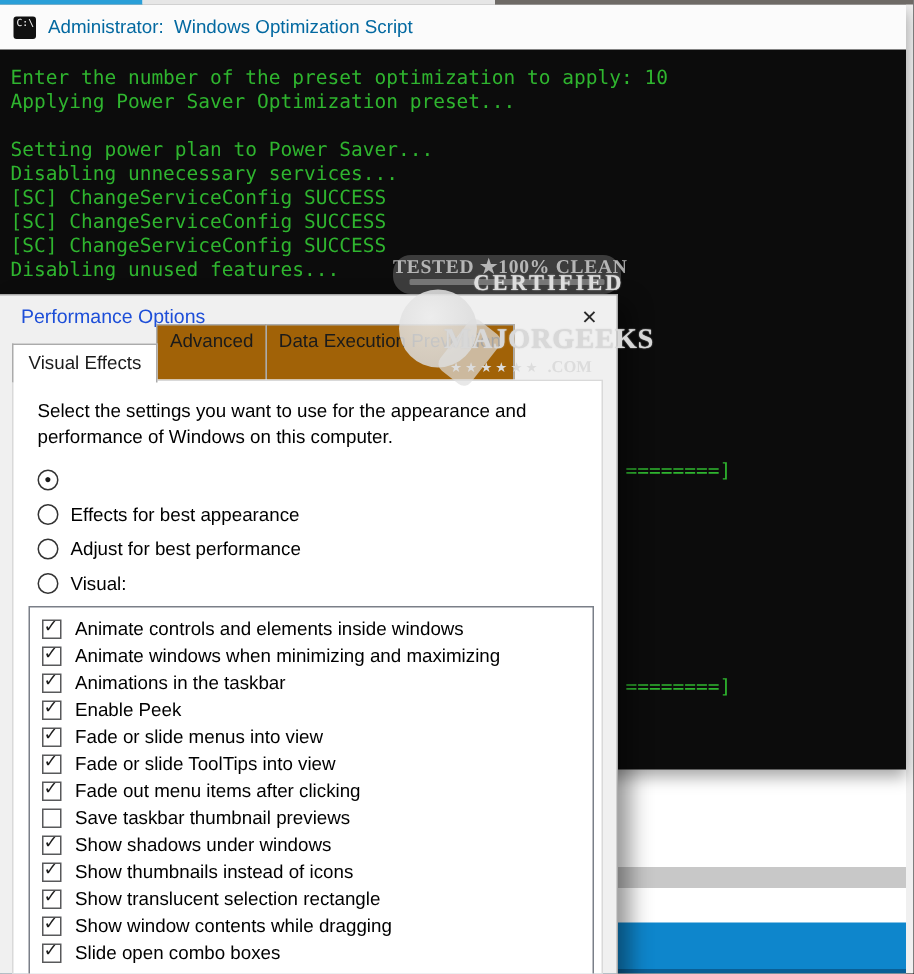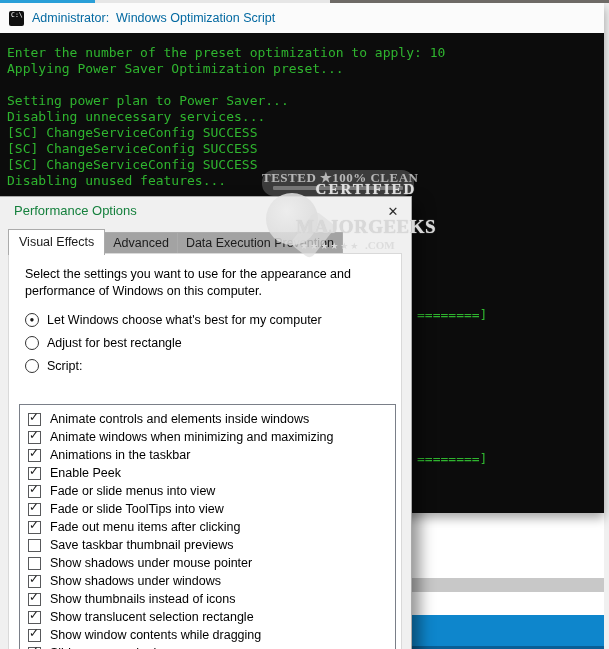--- a/index.html
+++ b/index.html
@@ -79,30 +79,30 @@
     color:#dcdcdc;font-size:9px;letter-spacing:2px;
   }
   .wm-starline .dotcom{font-family:"Liberation Serif",serif;font-weight:bold;font-size:11px;letter-spacing:0;}
 
   
   .dialog{
     position:absolute;left:0;top:196px;width:412px;height:470px;z-index:20;
     background:#f0f0f0;border-top:1px solid #a9a9a9;border-right:1px solid #a9a9a9;
     box-shadow:8px 6px 14px rgba(0,0,0,.42);box-sizing:border-box;
   }
-  .dlg-title{position:absolute;left:14px;top:6px;font-size:13px;color:#15803d;}
+  .dlg-title{position:absolute;left:14px;top:6px;font-size:13px;color:#1d4ed8;}
   .dlg-close{
     position:absolute;right:6px;top:3px;width:24px;height:22px;
     display:flex;align-items:center;justify-content:center;
     font-size:13px;color:#2b2b2b;cursor:pointer;
   }
   .dlg-tabs{position:absolute;left:8px;top:33px;display:flex;align-items:flex-end;height:24px;}
   .tab{
-    font-size:12.5px;color:#1b1b1b;background:#a3a3a3;border:1px solid #ababab;border-bottom:none;
-    padding:3px 8px 4px;height:14px;line-height:14px;white-space:nowrap;
+    font-size:12.5px;color:#1b1b1b;background:#a16207;border:1px solid #ababab;border-bottom:none;
+    padding:3px 8px 20px;height:14px;line-height:14px;white-space:nowrap;
   }
   .tab.active{
     background:#fff;padding:5px 10px 5px;height:15px;position:relative;z-index:2;
     margin-bottom:-1px;
   }
   .tab + .tab{margin-left:-1px;}
   .tab-page{
     position:absolute;left:8px;top:56px;width:394px;height:414px;
     background:#fff;border:1px solid #d9d9d9;box-sizing:border-box;
   }
@@ -175,29 +175,32 @@
     <div class="tab">Advanced</div>
     <div class="tab">Data Execution Prevention</div>
   </div>
 
   <div class="tab-page">
     <div class="dlg-desc">Select the settings you want to use for the appearance and performance of Windows on this computer.</div>
 
     <div class="radio-group">
       <div class="radio-row">
         <span class="radio-circle">●</span>
-        <span class="radio-label">Let Windows choose what's best for my computer</span>
       </div>
       <div class="radio-row">
         <span class="radio-circle"></span>
-        <span class="radio-label">Adjust for best rectangle</span>
+        <span class="radio-label">Effects for best appearance</span>
       </div>
       <div class="radio-row">
         <span class="radio-circle"></span>
-        <span class="radio-label">Script:</span>
+        <span class="radio-label">Adjust for best performance</span>
+      </div>
+      <div class="radio-row">
+        <span class="radio-circle"></span>
+        <span class="radio-label">Visual:</span>
       </div>
     </div>
 
     <div class="fx-listbox">
       <div class="cb-row">
         <span class="cb-box">
             <span class="cb-mark">✓</span>
           </span>
         <span class="cb-label">Animate controls and elements inside windows</span>
       </div>
@@ -235,26 +238,20 @@
         <span class="cb-box">
             <span class="cb-mark">✓</span>
           </span>
         <span class="cb-label">Fade out menu items after clicking</span>
       </div>
       <div class="cb-row">
         <span class="cb-box">
             <span class="cb-mark"></span>
           </span>
         <span class="cb-label">Save taskbar thumbnail previews</span>
-      </div>
-      <div class="cb-row">
-        <span class="cb-box">
-            <span class="cb-mark"></span>
-          </span>
-        <span class="cb-label">Show shadows under mouse pointer</span>
       </div>
       <div class="cb-row">
         <span class="cb-box">
             <span class="cb-mark">✓</span>
           </span>
         <span class="cb-label">Show shadows under windows</span>
       </div>
       <div class="cb-row">
         <span class="cb-box">
             <span class="cb-mark">✓</span>

